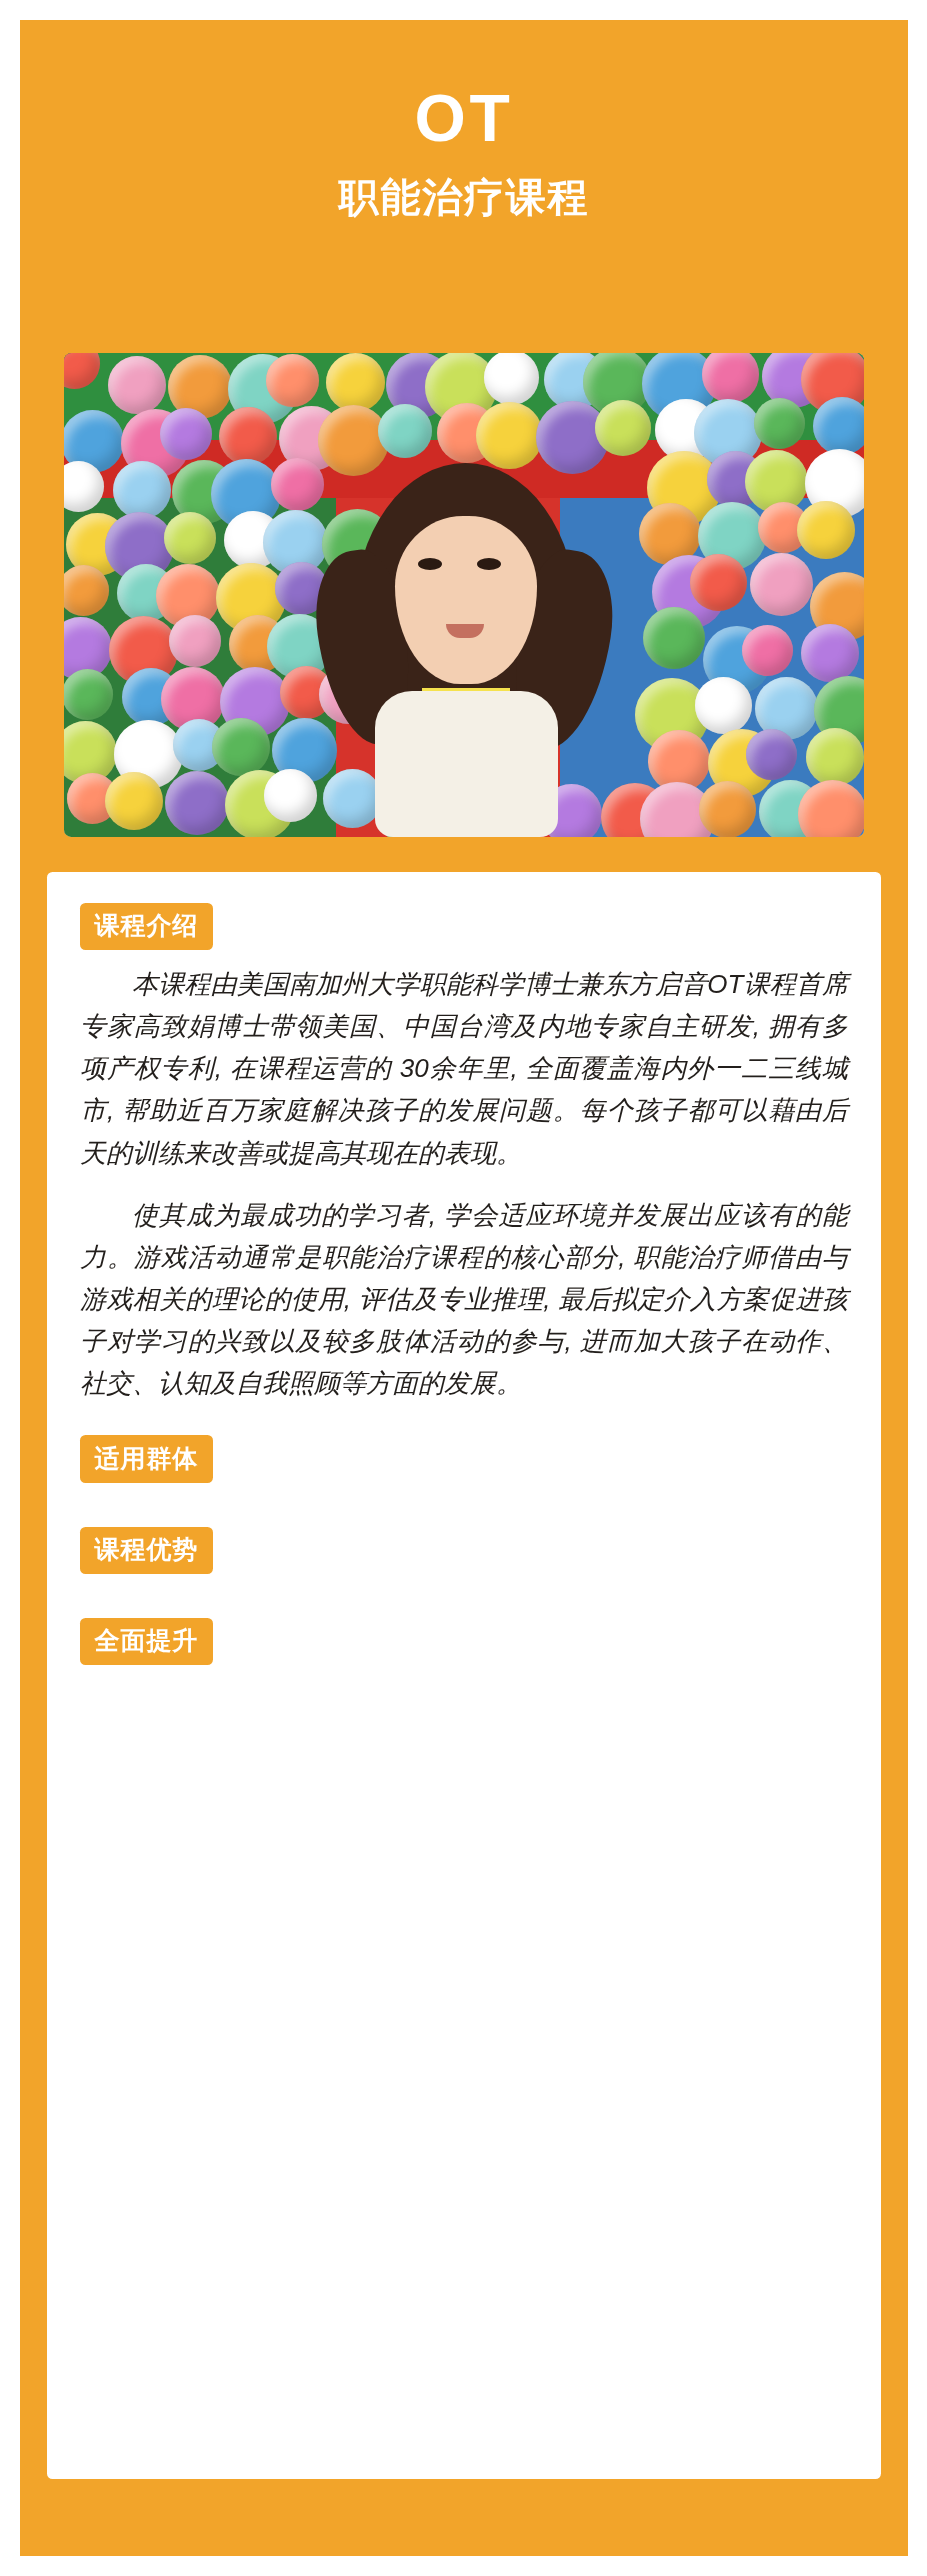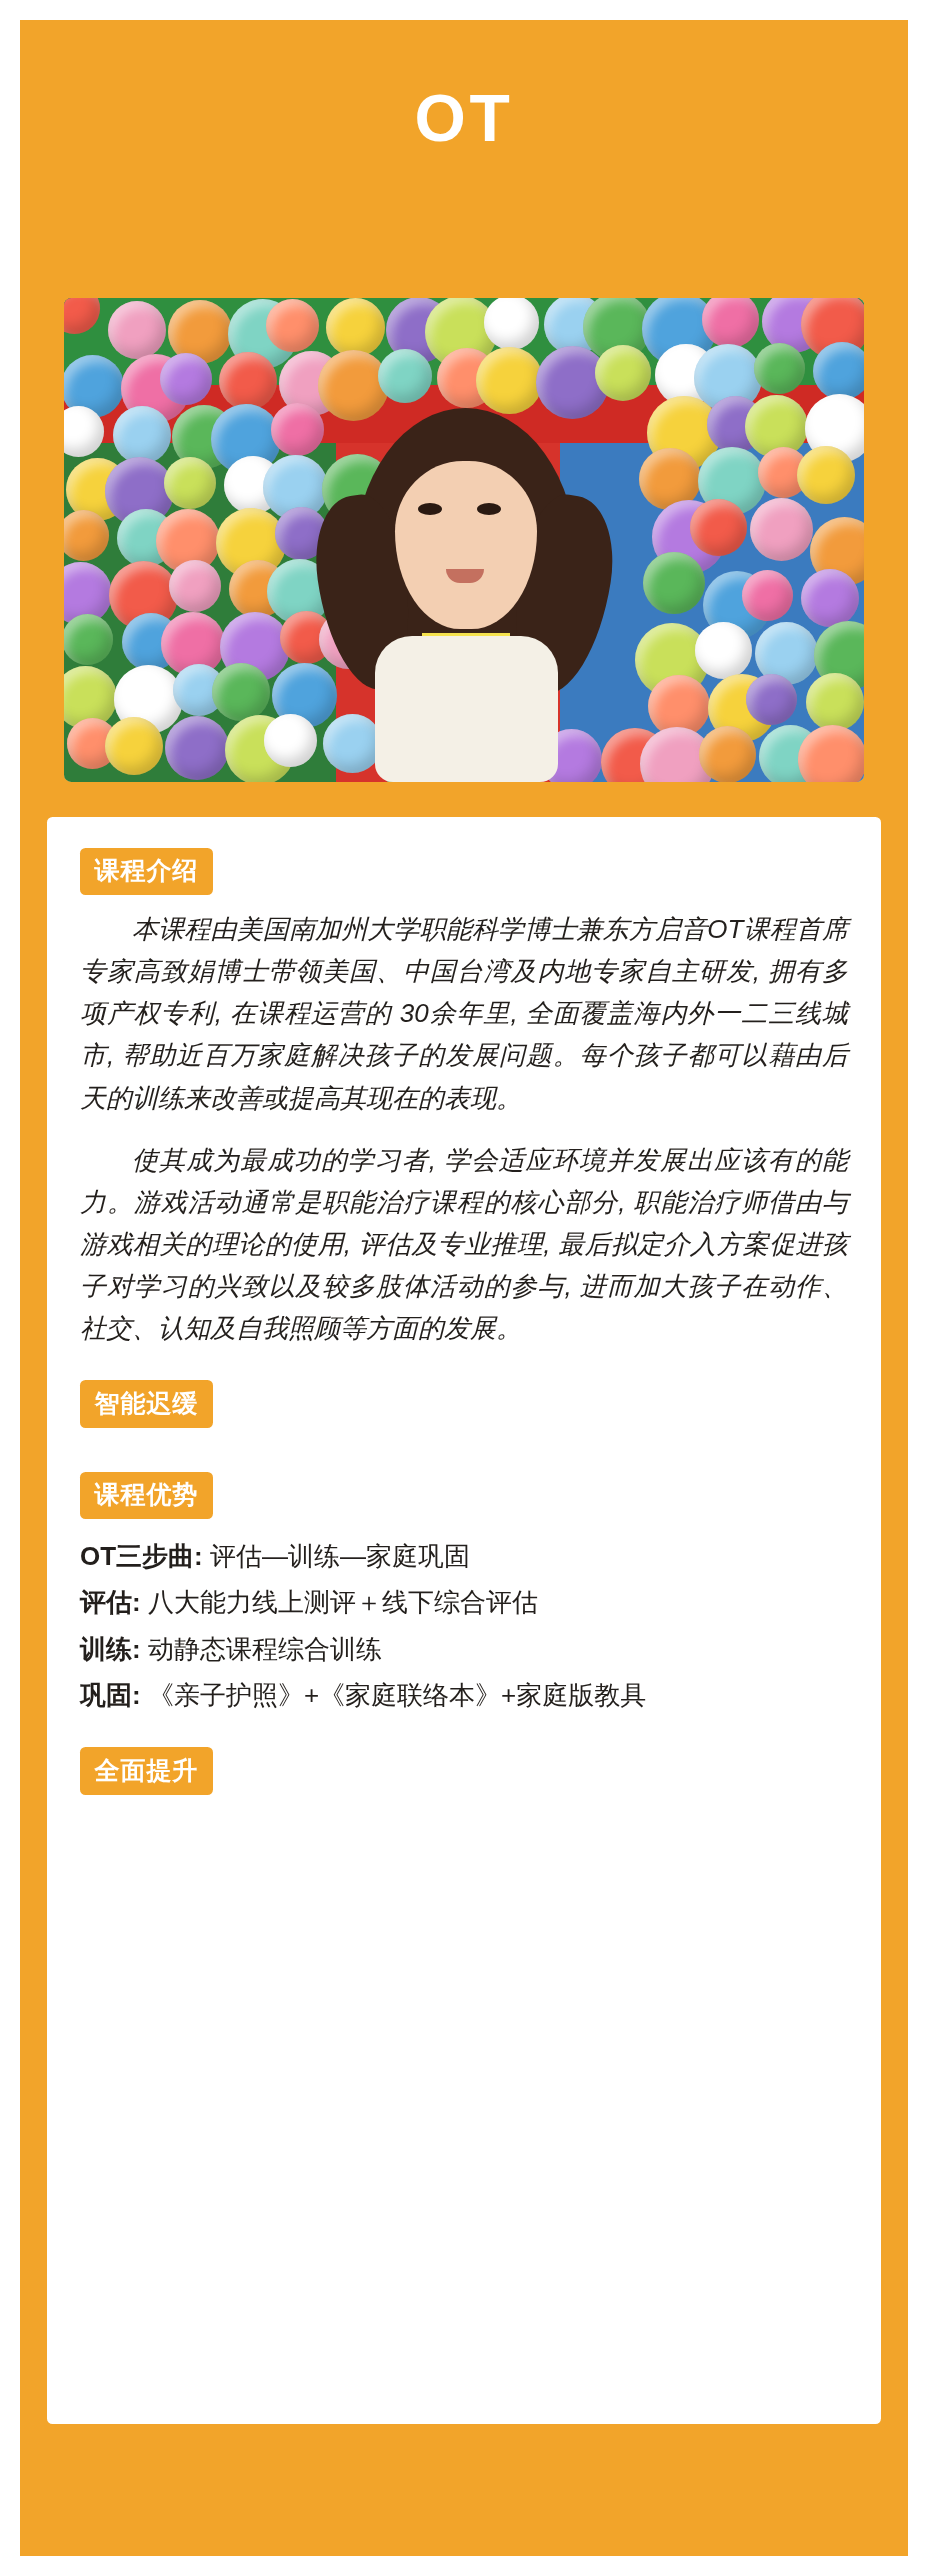--- a/index.html
+++ b/index.html
@@ -195,20 +195,21 @@
   .kv .kv-val { font-weight: normal; }
 </style>
 </head>
 <body>
 
 <div class="page">
   <div class="card">
 
     <div class="header">
       <div class="header-title">OT</div>
+      <div class="header-subtitle">职能治疗课程</div>
     </div>
 
     <div class="hero-wrap">
       <div class="hero">
         <div class="hero-bg"></div>
         <div class="hero-balls" id="balls">
             <span class="ball" style="left:-15.5px;top:-14.6px;width:51px;height:51px;background:#f25b4a;"></span>
             <span class="ball" style="left:44px;top:3.7px;width:58px;height:58px;background:#f0a0c0;"></span>
             <span class="ball" style="left:104px;top:2.7px;width:64px;height:64px;background:#f29b3c;"></span>
             <span class="ball" style="left:164px;top:1.8px;width:70px;height:70px;background:#7fd4c4;"></span>
@@ -326,43 +327,25 @@
 
     <div class="body-panel">
 
       <div class="section">
         <div class="tag">课程介绍</div>
         <p class="para indent">本课程由美国南加州大学职能科学博士兼东方启音OT课程首席专家高致娟博士带领美国、中国台湾及内地专家自主研发, 拥有多项产权专利, 在课程运营的 30余年里, 全面覆盖海内外一二三线城市, 帮助近百万家庭解决孩子的发展问题。每个孩子都可以藉由后天的训练来改善或提高其现在的表现。</p>
         <p class="para indent">使其成为最成功的学习者, 学会适应环境并发展出应该有的能力。游戏活动通常是职能治疗课程的核心部分, 职能治疗师借由与游戏相关的理论的使用, 评估及专业推理, 最后拟定介入方案促进孩子对学习的兴致以及较多肢体活动的参与, 进而加大孩子在动作、社交、认知及自我照顾等方面的发展。</p>
       </div>
 
       <div class="section">
-        <div class="tag">智能迟缓</div>
+        <div class="tag">适用群体</div>
       </div>
 
       <div class="section">
         <div class="tag">课程优势</div>
-        <div class="kv-list">
-          <p class="kv">
-            <b>OT三步曲:</b>
-            <span class="kv-val">评估—训练—家庭巩固</span>
-          </p>
-          <p class="kv">
-            <b>评估:</b>
-            <span class="kv-val">八大能力线上测评＋线下综合评估</span>
-          </p>
-          <p class="kv">
-            <b>训练:</b>
-            <span class="kv-val">动静态课程综合训练</span>
-          </p>
-          <p class="kv">
-            <b>巩固:</b>
-            <span class="kv-val">《亲子护照》+《家庭联络本》+家庭版教具</span>
-          </p>
-        </div>
       </div>
 
       <div class="section">
         <div class="tag">全面提升</div>
       </div>
 
     </div>
   </div>
 </div>
 

